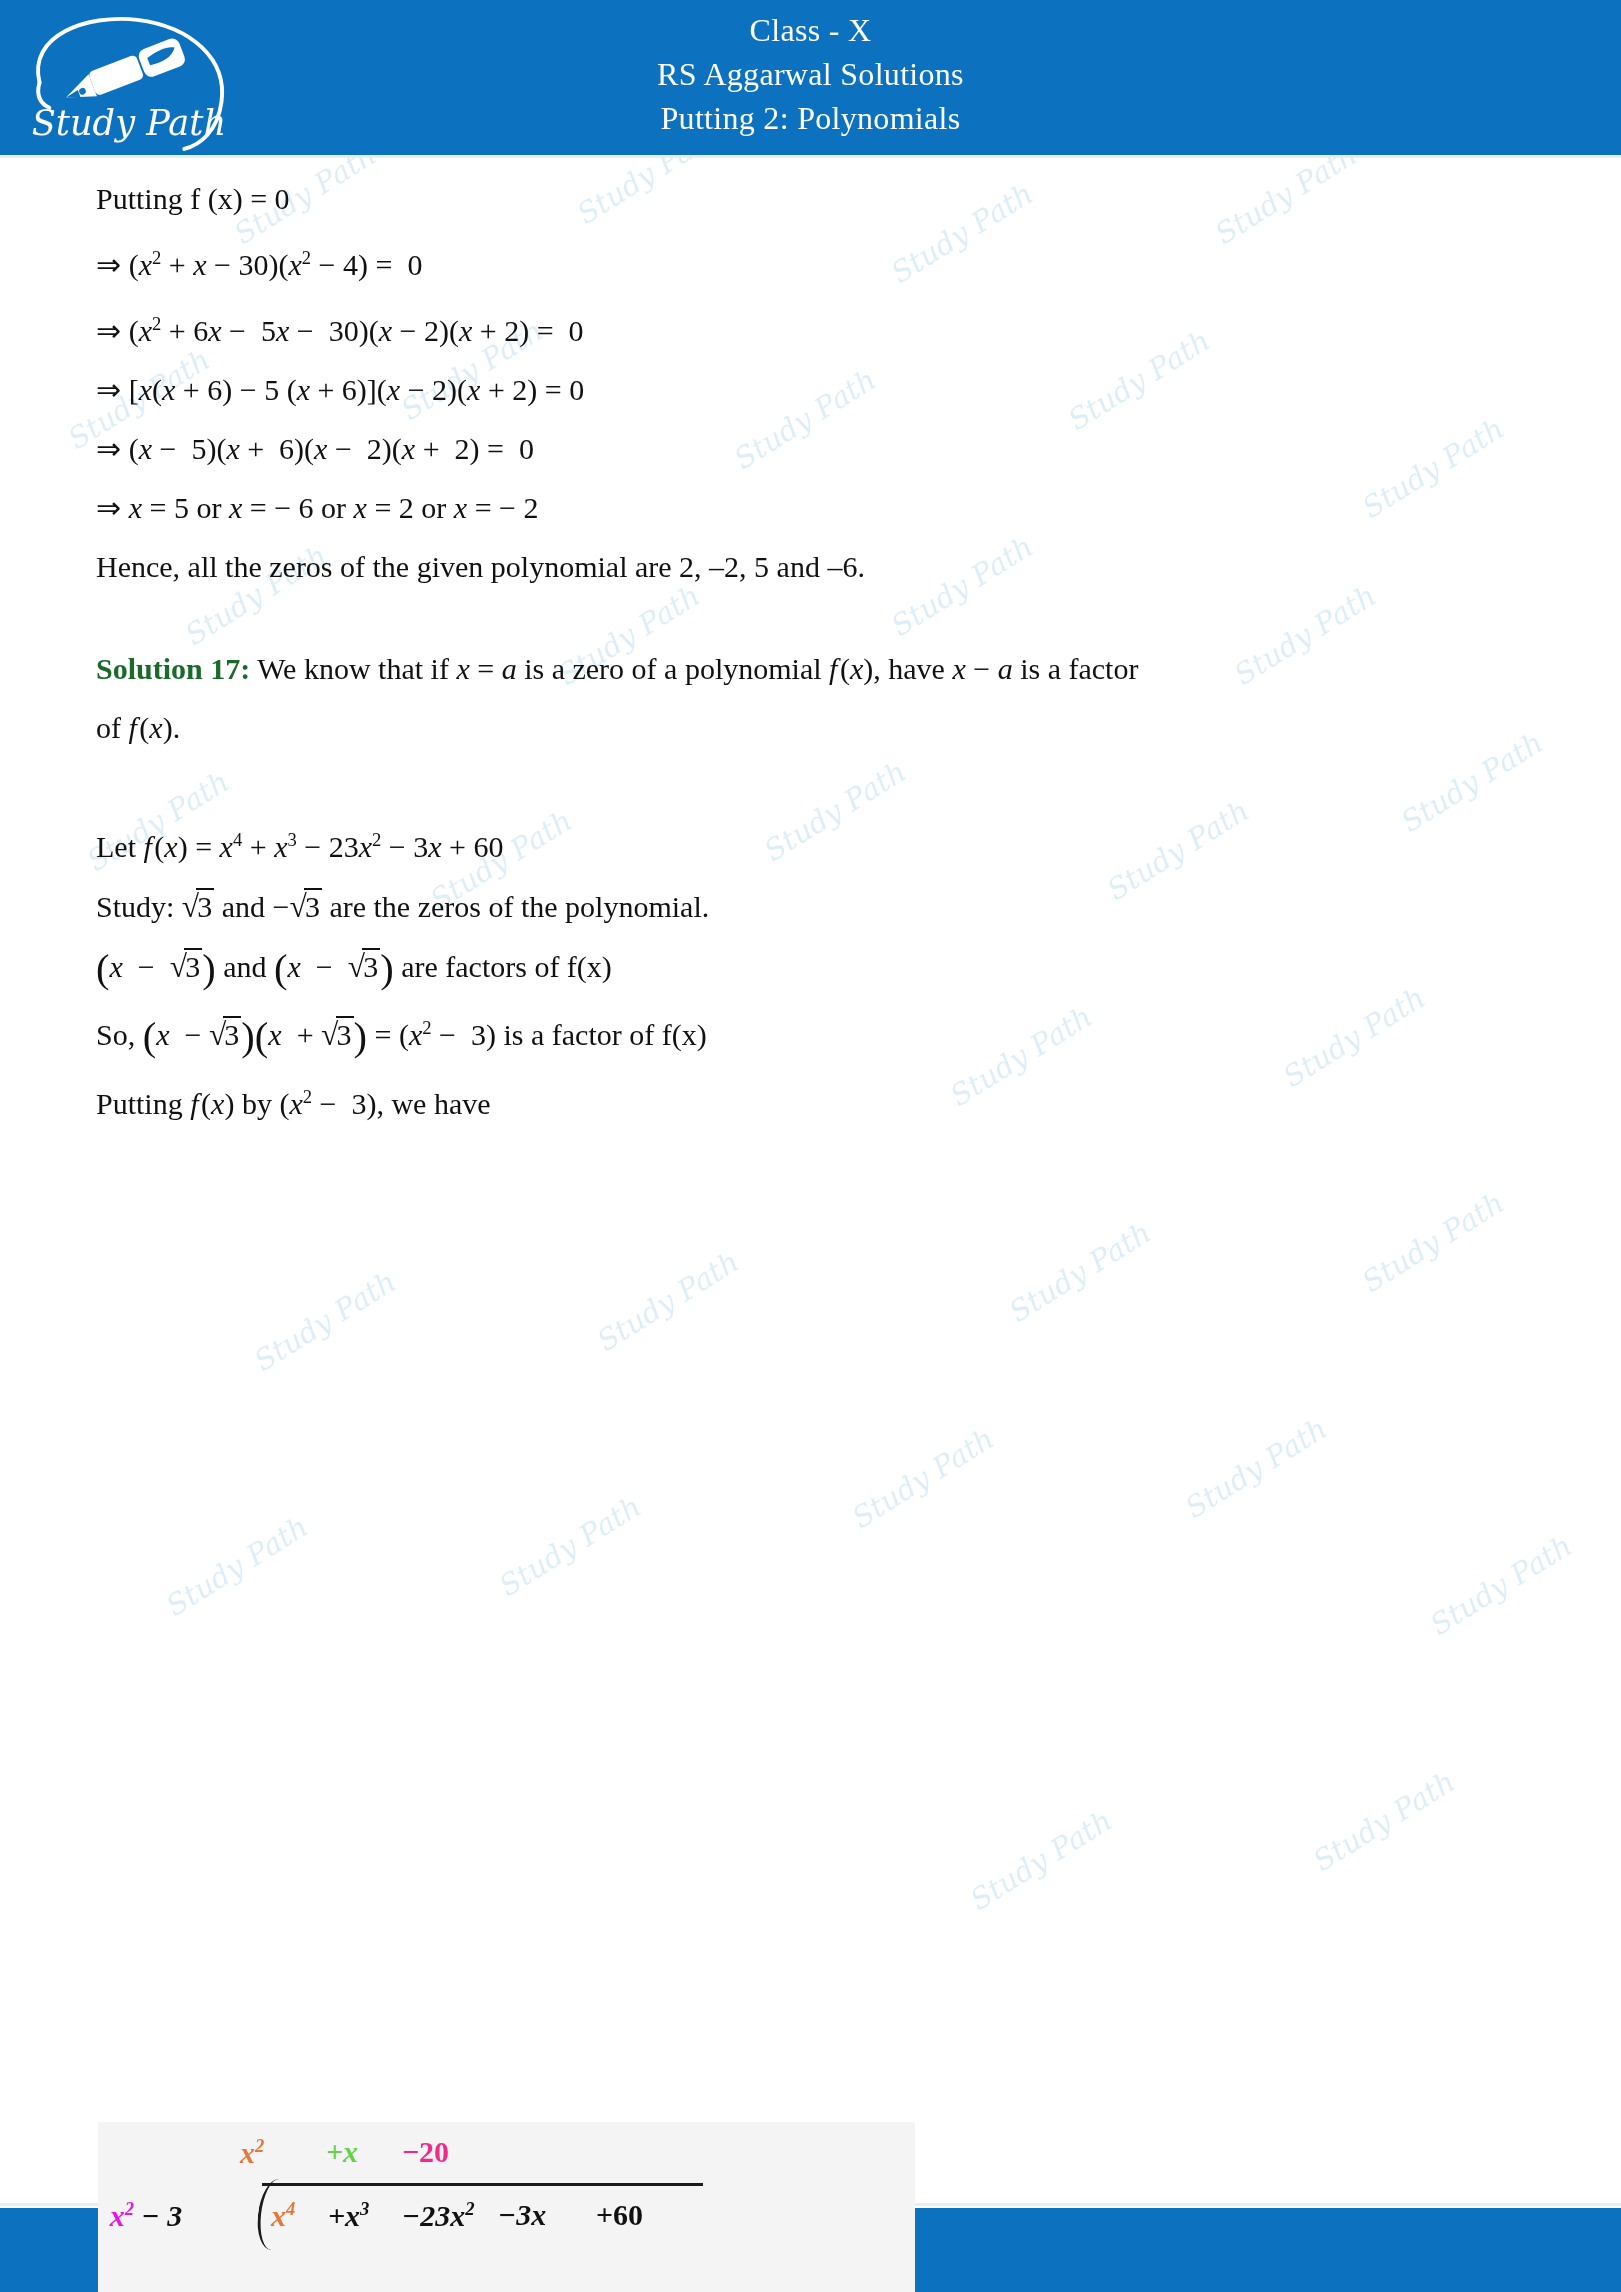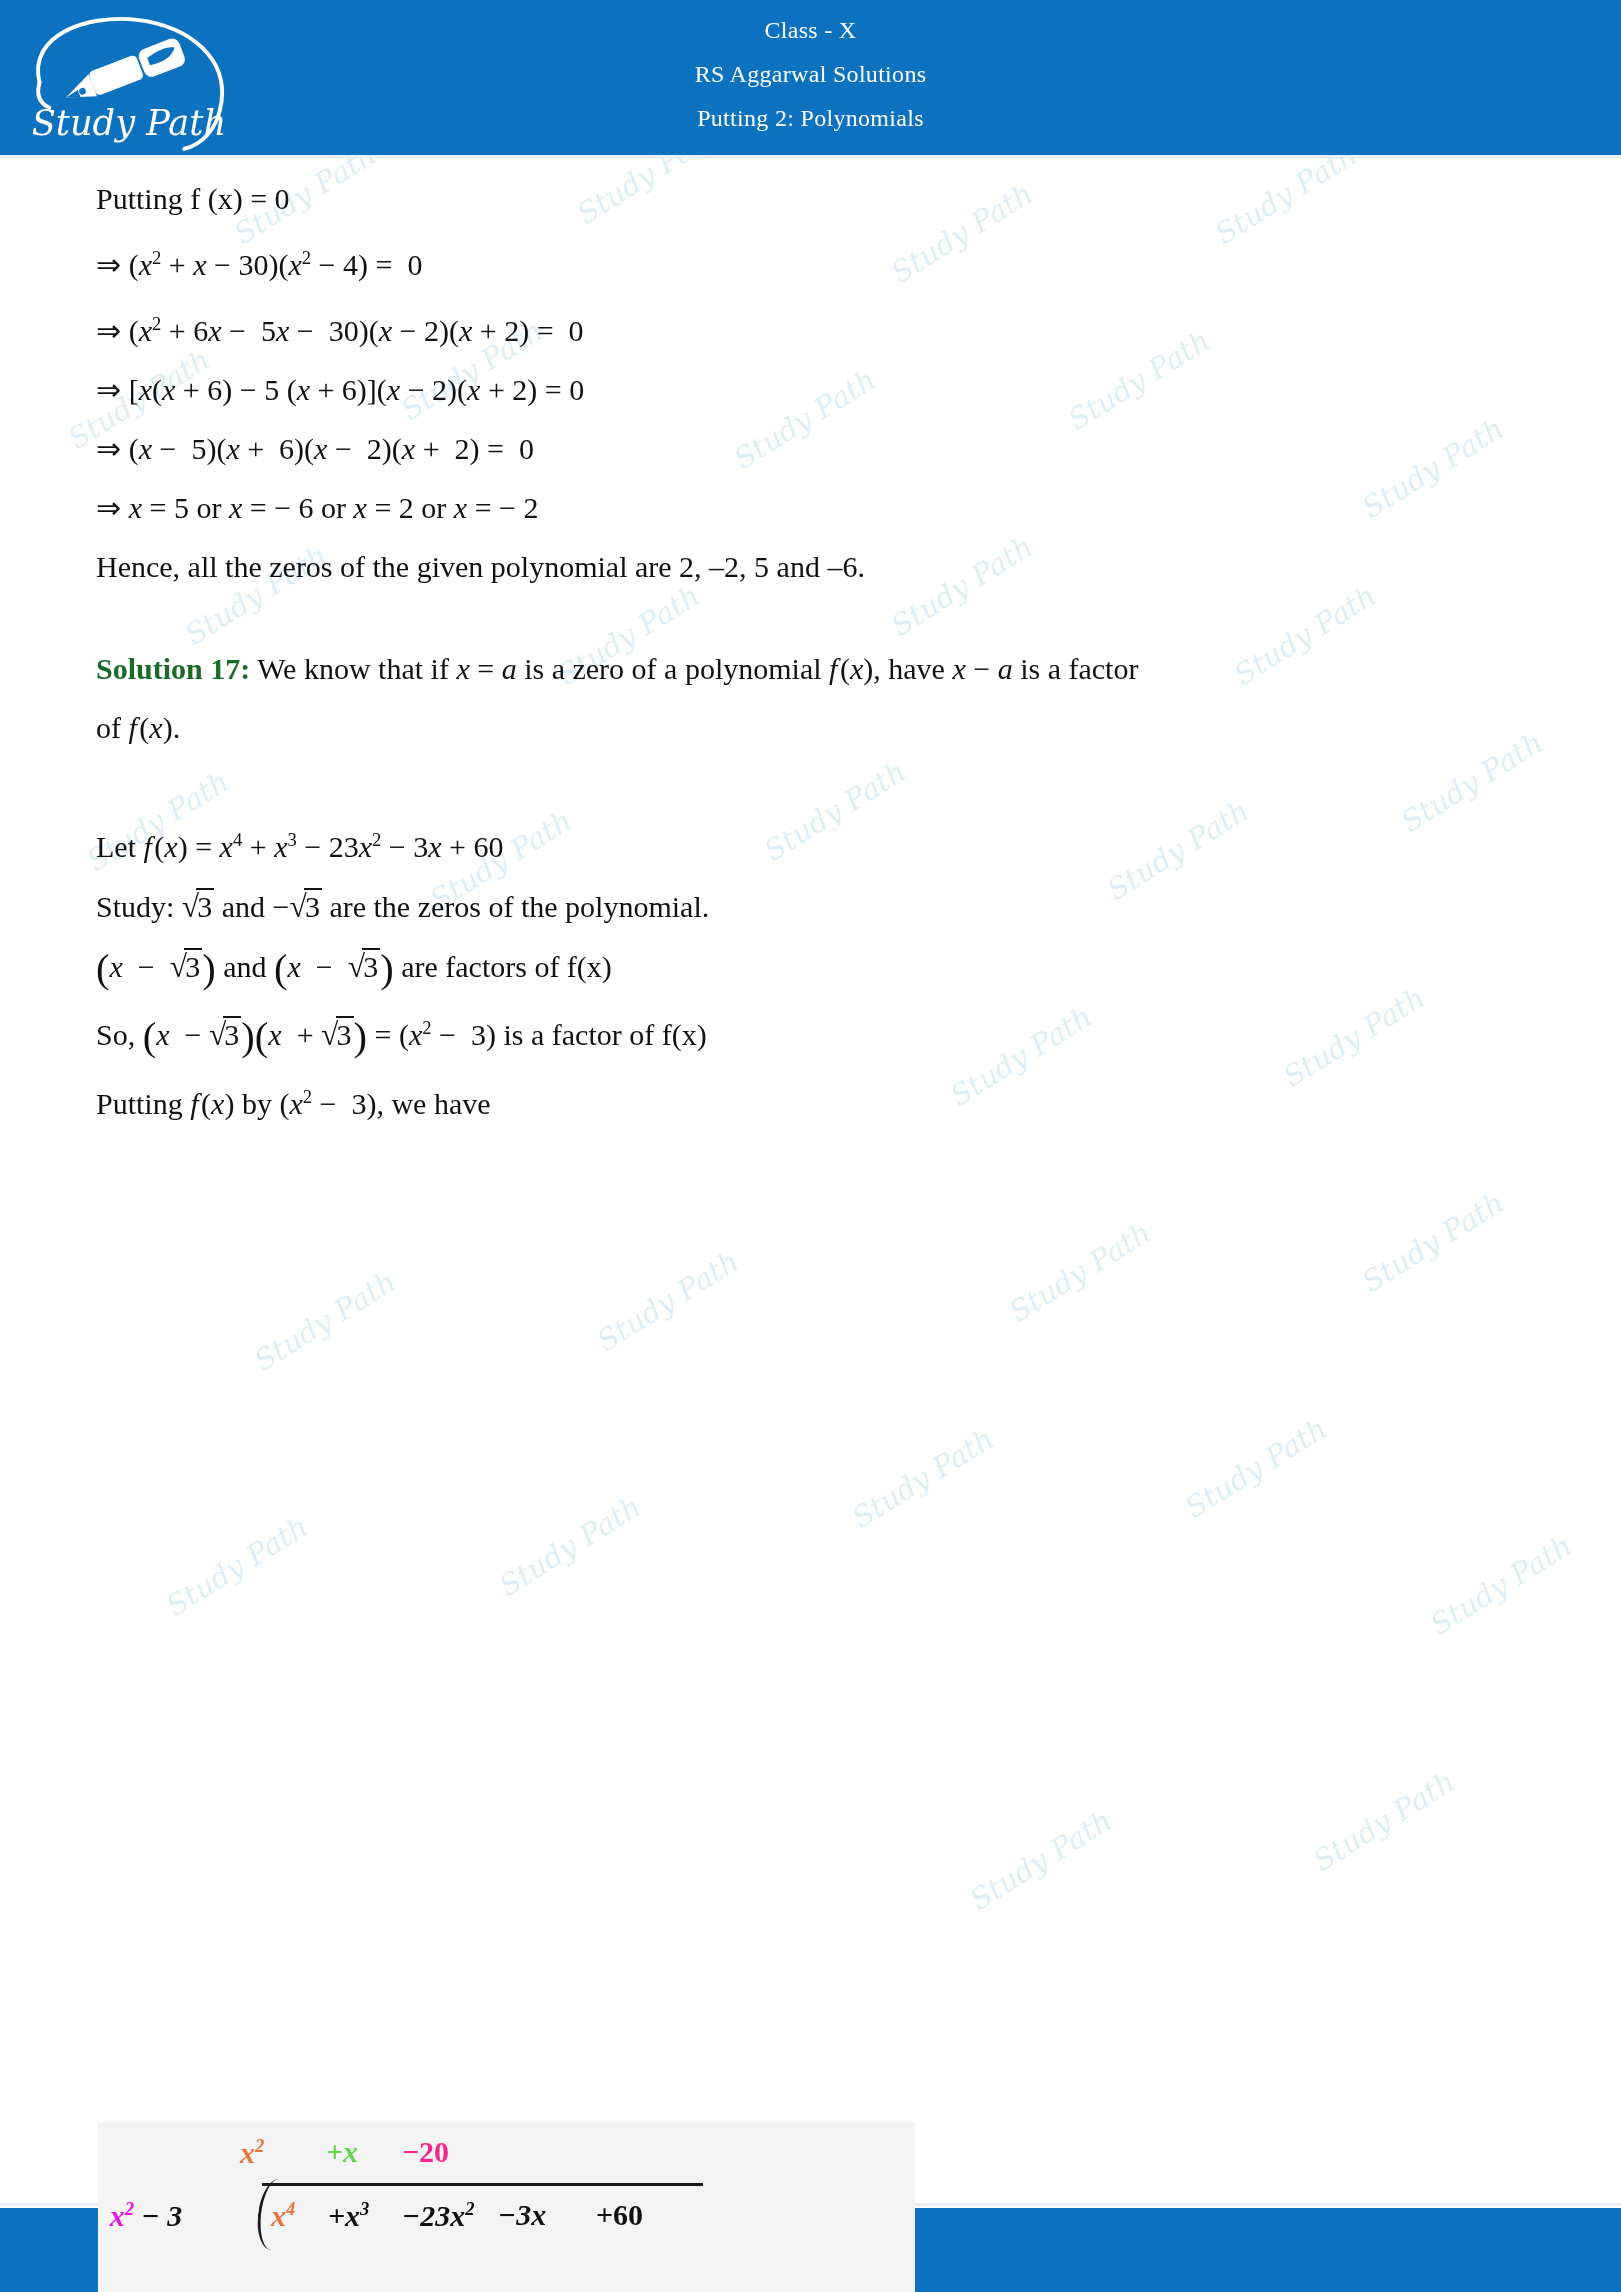--- a/index.html
+++ b/index.html
@@ -38,21 +38,21 @@
   .header-titles {
     position: absolute;
     left: 0; top: 7.8px;
     width: 1621px;
     text-align: center;
     color: #ffffff;
     font-family: "Liberation Serif", serif;
   }
   .header-titles .ht {
     display: block;
-    font-size: 24px;
+    font-size: 32px;
     line-height: 44px;
     letter-spacing: 0.3px;
     color: #ffffff;
     font-weight: 400;
   }
 
   
   .footer {
     position: absolute;
     left: 0; top: 2208px;

